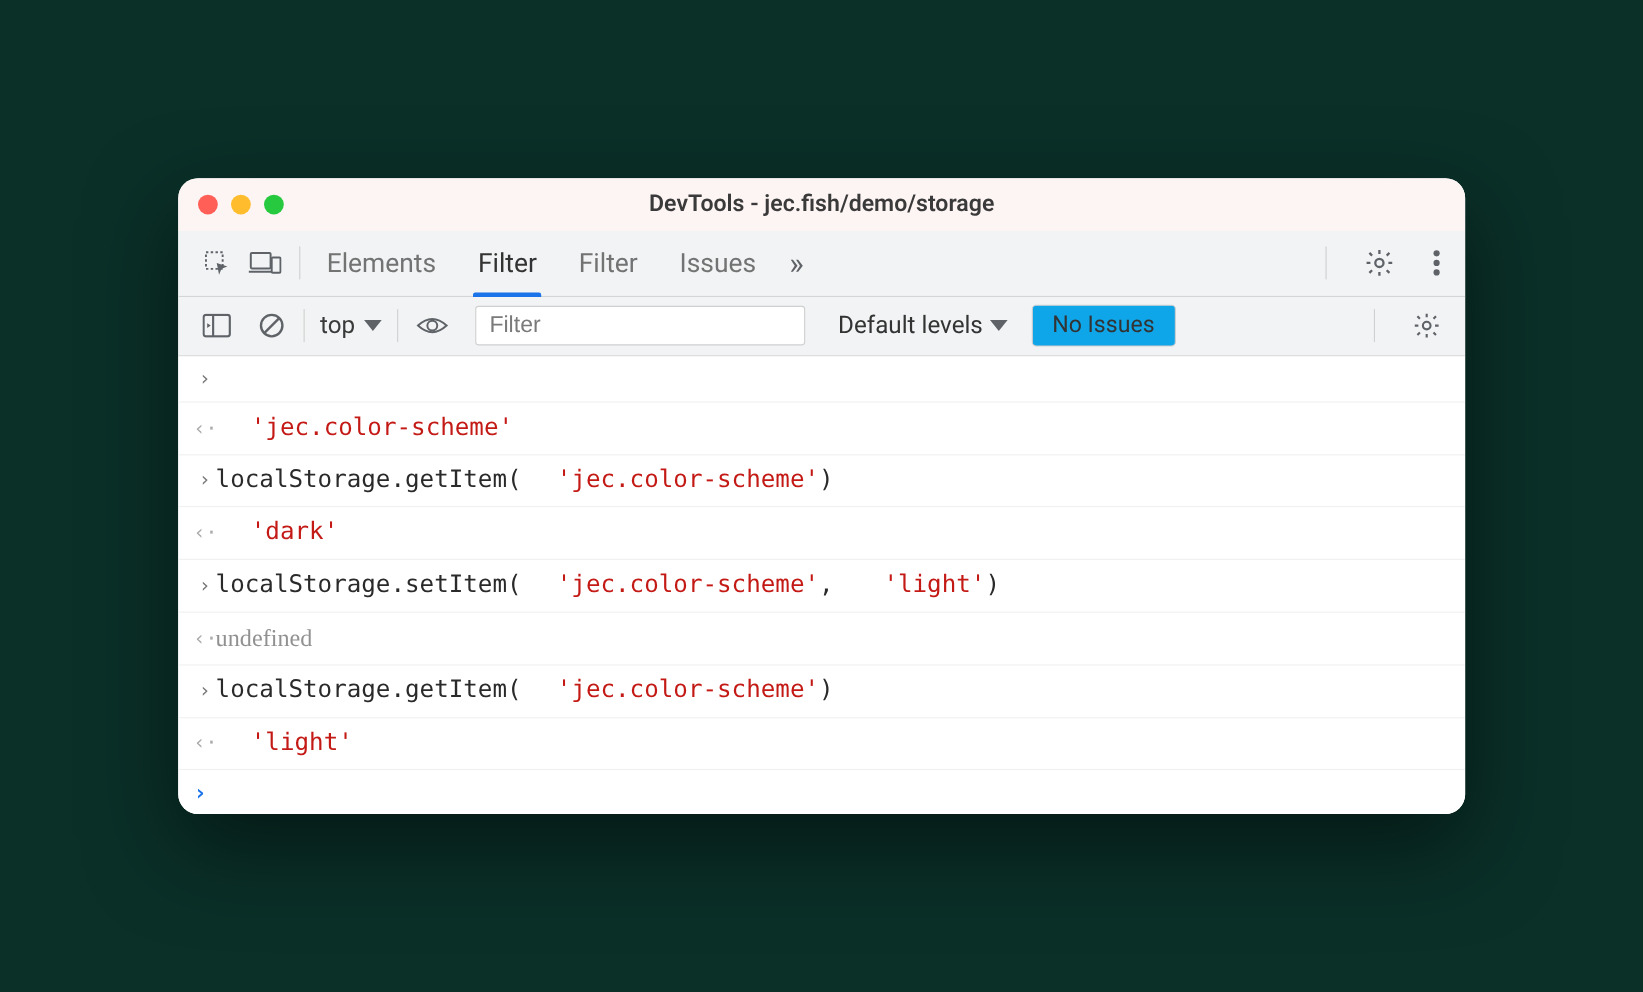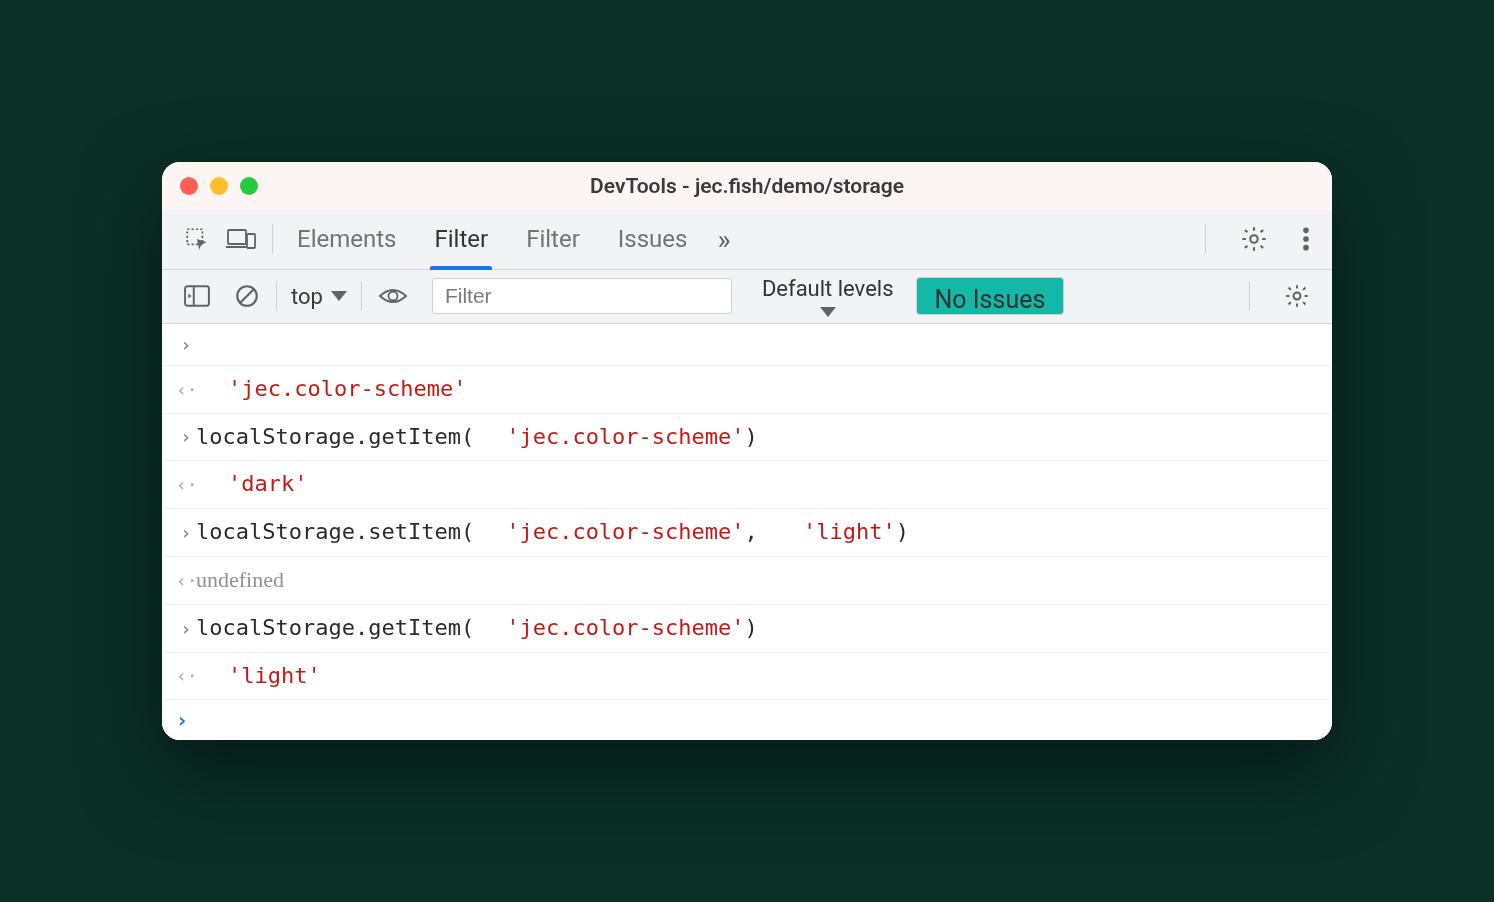--- a/index.html
+++ b/index.html
@@ -140,34 +140,33 @@
   }
   .filter-input::placeholder { color: #7a7a7a; }
   .levels {
     display: flex;
     align-items: center;
     font-size: 22px;
     color: #333;
     margin-left: 30px;
     gap: 6px;
     cursor: pointer;
-    flex-direction: column;
   }
   .issues-btn {
     margin-left: 22px;
     height: 38px;
     padding: 0 18px;
     border: 1px solid #cfcfcf;
     border-radius: 4px;
-    background: #14b8a6;
-    font-size: 25px;
+    background: #0ea5e9;
+    font-size: 21px;
     color: #333;
     cursor: pointer;
     display: flex;
-    align-items: flex-end;
+    align-items: center;
   }
   .console-body {
     background: #fff;
     min-height: 360px;
     font-family: Menlo, Monaco, Consolas, monospace;
     font-size: 22px;
   }
   .row {
     display: flex;
     align-items: center;

